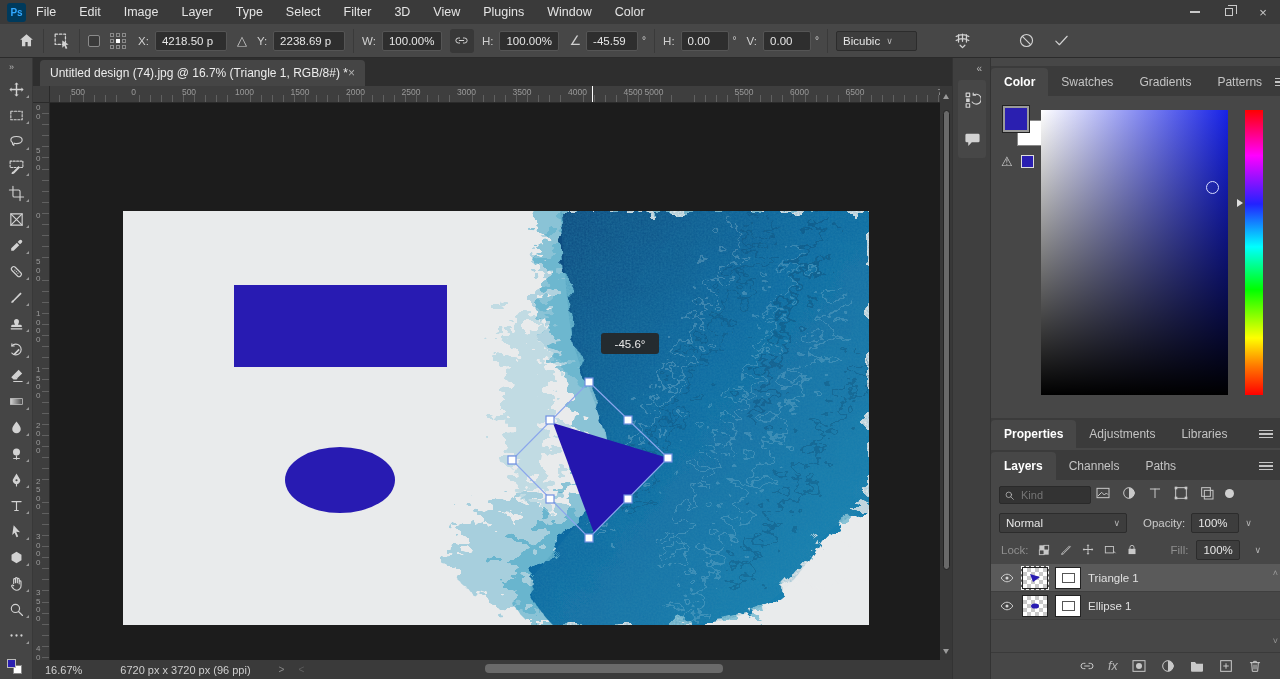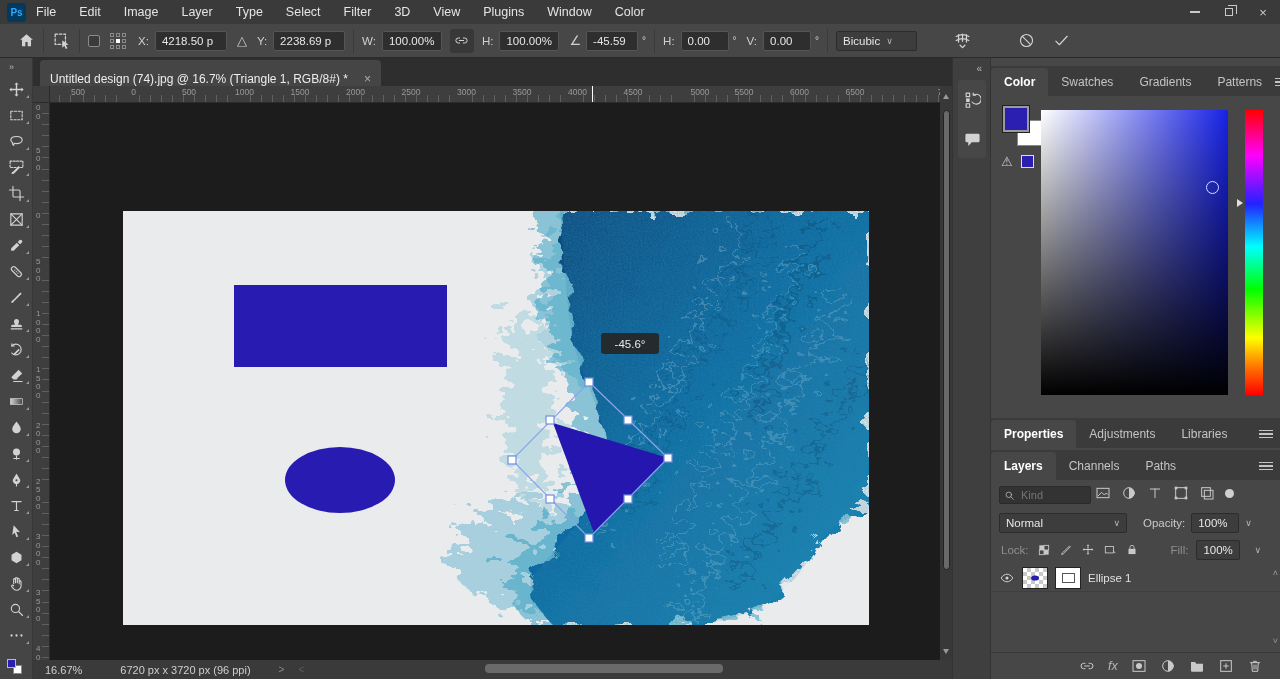--- a/index.html
+++ b/index.html
@@ -36,22 +36,22 @@
   .toolbar{left:0;top:58px;width:33px;height:621px;background:#454545;border-right:1px solid #383838;}
   .tb-head{height:18px;color:#b5b5b5;font-size:9px;padding:4px 0 0 9px;}
   .tool{width:33px;height:26px;display:flex;align-items:center;justify-content:center;position:relative;}
   .tool svg{width:17px;height:17px;}
   .tool:after{content:"";position:absolute;right:4px;bottom:4px;border-left:3px solid transparent;border-bottom:3px solid #9a9a9a;}
   .fgbg-mini{position:absolute;left:7px;bottom:3px;width:20px;height:17px;}
   .fgbg-mini .f{position:absolute;left:0;top:0;width:9px;height:9px;background:#2a1fb0;border:1px solid #bbb;z-index:2;}
   .fgbg-mini .b{position:absolute;left:6px;top:6px;width:9px;height:9px;background:#fff;border:1px solid #888;}
   
   .tabbar{left:33px;top:58px;width:919px;height:28px;background:#2e2e2e;display:flex;align-items:flex-end;}
-  .doc-tab{margin-left:7px;height:26px;background:#454545;border-radius:4px 4px 0 0;display:flex;align-items:flex-end;
-    padding:0 10px;font-size:12px;color:#ececec;gap:16px;margin-top:8px;}
+  .doc-tab{margin-left:7px;height:26px;background:#454545;border-radius:4px 4px 0 0;display:flex;align-items:center;
+    padding:0 10px;font-size:12px;color:#ececec;gap:0;margin-top:8px;}
   .doc-tab .close{color:#b0b0b0;font-size:12px;}
   .hruler{left:50px;top:86px;width:890px;height:17px;background:#3e3e3e;border-bottom:1px solid #2a2a2a;position:absolute;overflow:hidden;
     background-image:repeating-linear-gradient(90deg,transparent 0 10.1px,#606060 10.1px 11.1px);background-position:23px 9px;background-size:100% 8px;background-repeat:repeat-x;}
   .hruler .lbl{position:absolute;top:1px;font-size:8.5px;color:#9a9a9a;transform:translateX(-50%);}
   .ruler-cursor{position:absolute;top:0;width:1px;height:17px;background:#fff;}
   .rcorner{left:33px;top:86px;width:17px;height:17px;background:#3e3e3e;border-right:1px solid #2a2a2a;border-bottom:1px solid #2a2a2a;}
   .vruler{left:33px;top:103px;width:17px;height:557px;background:#3e3e3e;border-right:1px solid #2a2a2a;position:absolute;overflow:hidden;
     background-image:repeating-linear-gradient(180deg,transparent 0 10.1px,#606060 10.1px 11.1px);background-position:9px 0;background-size:8px 100%;background-repeat:repeat-y;}
   .vruler .lbl{position:absolute;left:3px;font-size:8px;line-height:8.5px;color:#9a9a9a;white-space:pre-line;transform:translateY(-50%);}
   .pasteboard{left:50px;top:103px;width:890px;height:557px;background:#1c1c1c;}
@@ -384,21 +384,21 @@
       <span class="lbl" style="left: 83.5px;">0</span>
       <span class="lbl" style="left: 139px;">500</span>
       <span class="lbl" style="left: 194.5px;">1000</span>
       <span class="lbl" style="left: 250px;">1500</span>
       <span class="lbl" style="left: 305.5px;">2000</span>
       <span class="lbl" style="left: 361px;">2500</span>
       <span class="lbl" style="left: 416.5px;">3000</span>
       <span class="lbl" style="left: 472px;">3500</span>
       <span class="lbl" style="left: 527.5px;">4000</span>
       <span class="lbl" style="left: 583px;">4500</span>
-      <span class="lbl" style="left: 650px;">5000</span>
+      <span class="lbl" style="left: 604px;">5000</span>
       <span class="lbl" style="left: 694px;">5500</span>
       <span class="lbl" style="left: 749.5px;">6000</span>
       <span class="lbl" style="left: 805px;">6500</span>
       <span class="lbl" style="left: 897px; text-align: center;">7000</span>
     </div>
   <div class="vruler" id="vruler">
       <div class="lbl" style="top: 1px;">1
 0
 0
 0</div>
@@ -650,20 +650,37 @@
           </svg>
         <svg viewBox="0 0 24 24">
             <rect x="6" y="10" width="12" height="9" class="flg"></rect>
             <path class="lng" d="M8.5 10V7.5a3.5 3.5 0 017 0V10"></path>
           </svg>
         <span style="margin-left:24px">Fill:</span>
         <span class="well select-well" style="width:44px">100%</span>
         <span class="chev">∨</span>
       </div>
       <div class="layerlist" id="layerlist">
+          <div class="layer-row selected">
+            <span class="eye">
+              <svg viewBox="0 0 24 16">
+                <path d="M2 8C5 3.2 8.8 1.5 12 1.5S19 3.2 22 8c-3 4.8-6.8 6.5-10 6.5S5 12.8 2 8z" fill="none" stroke="#d5d5d5" stroke-width="1.6"></path>
+                <circle cx="12" cy="8" r="2.6" fill="#d5d5d5"></circle>
+              </svg>
+            </span>
+            <span class="thumb sel">
+              <svg width="12" height="10" viewBox="0 0 12 10">
+                <polygon points="1,1 11,4 4,9" fill="#281bb2"></polygon>
+              </svg>
+            </span>
+            <span class="mask-thumb">
+              <i></i>
+            </span>
+            <span>Triangle 1</span>
+          </div>
           <div class="layer-row">
             <span class="eye">
               <svg viewBox="0 0 24 16">
                 <path d="M2 8C5 3.2 8.8 1.5 12 1.5S19 3.2 22 8c-3 4.8-6.8 6.5-10 6.5S5 12.8 2 8z" fill="none" stroke="#d5d5d5" stroke-width="1.6"></path>
                 <circle cx="12" cy="8" r="2.6" fill="#d5d5d5"></circle>
               </svg>
             </span>
             <span class="thumb">
               <svg width="12" height="10" viewBox="0 0 12 10">
                 <ellipse cx="6" cy="5" rx="4" ry="2.6" fill="#281bb2"></ellipse>

